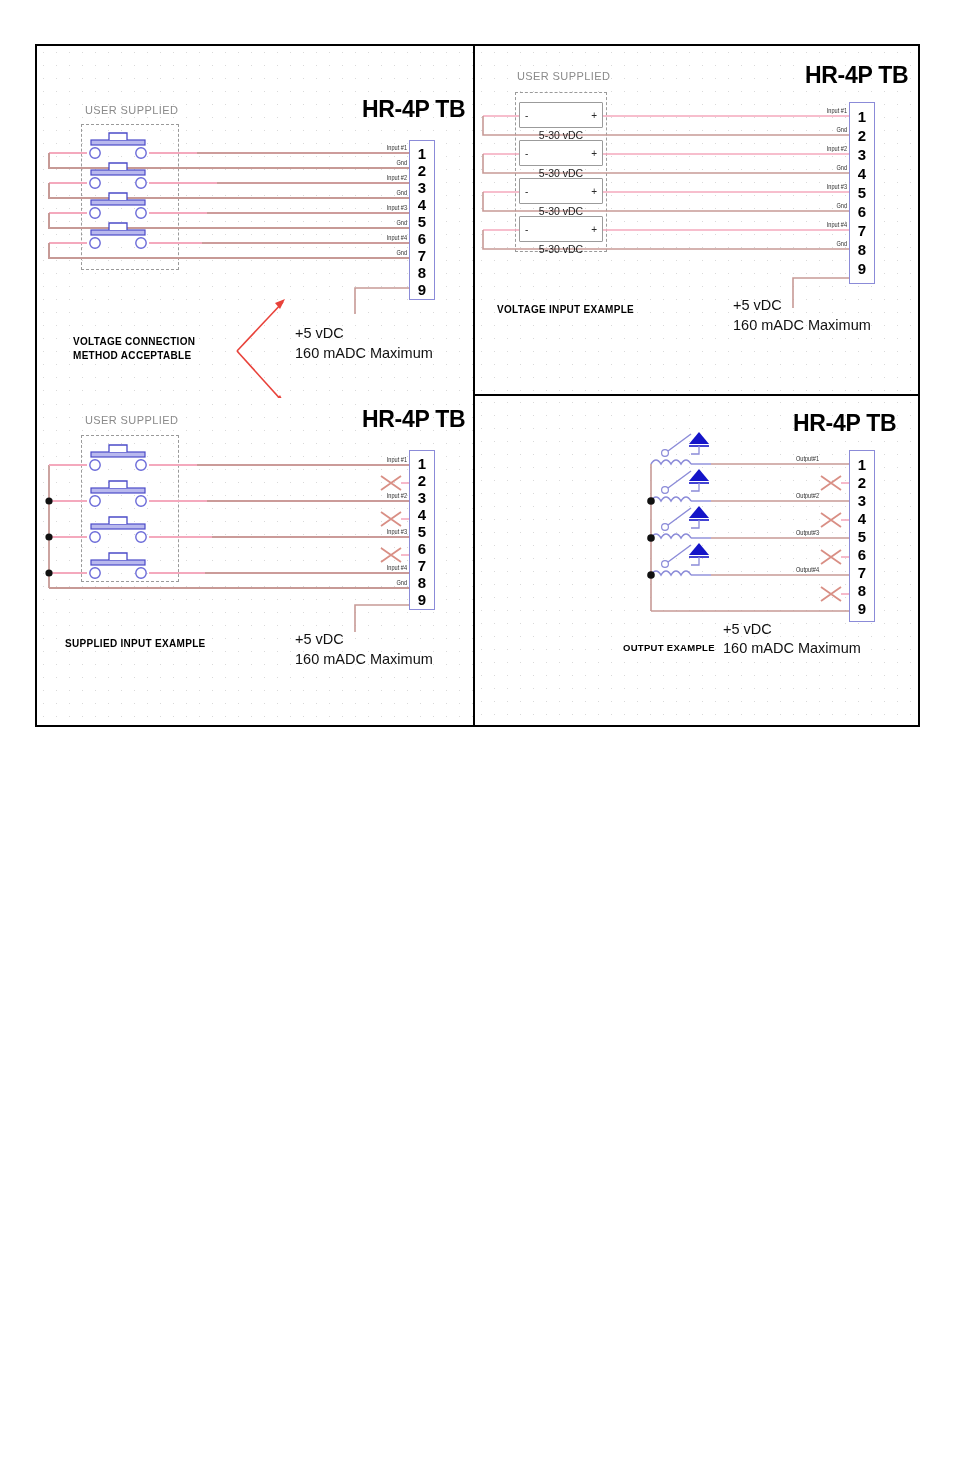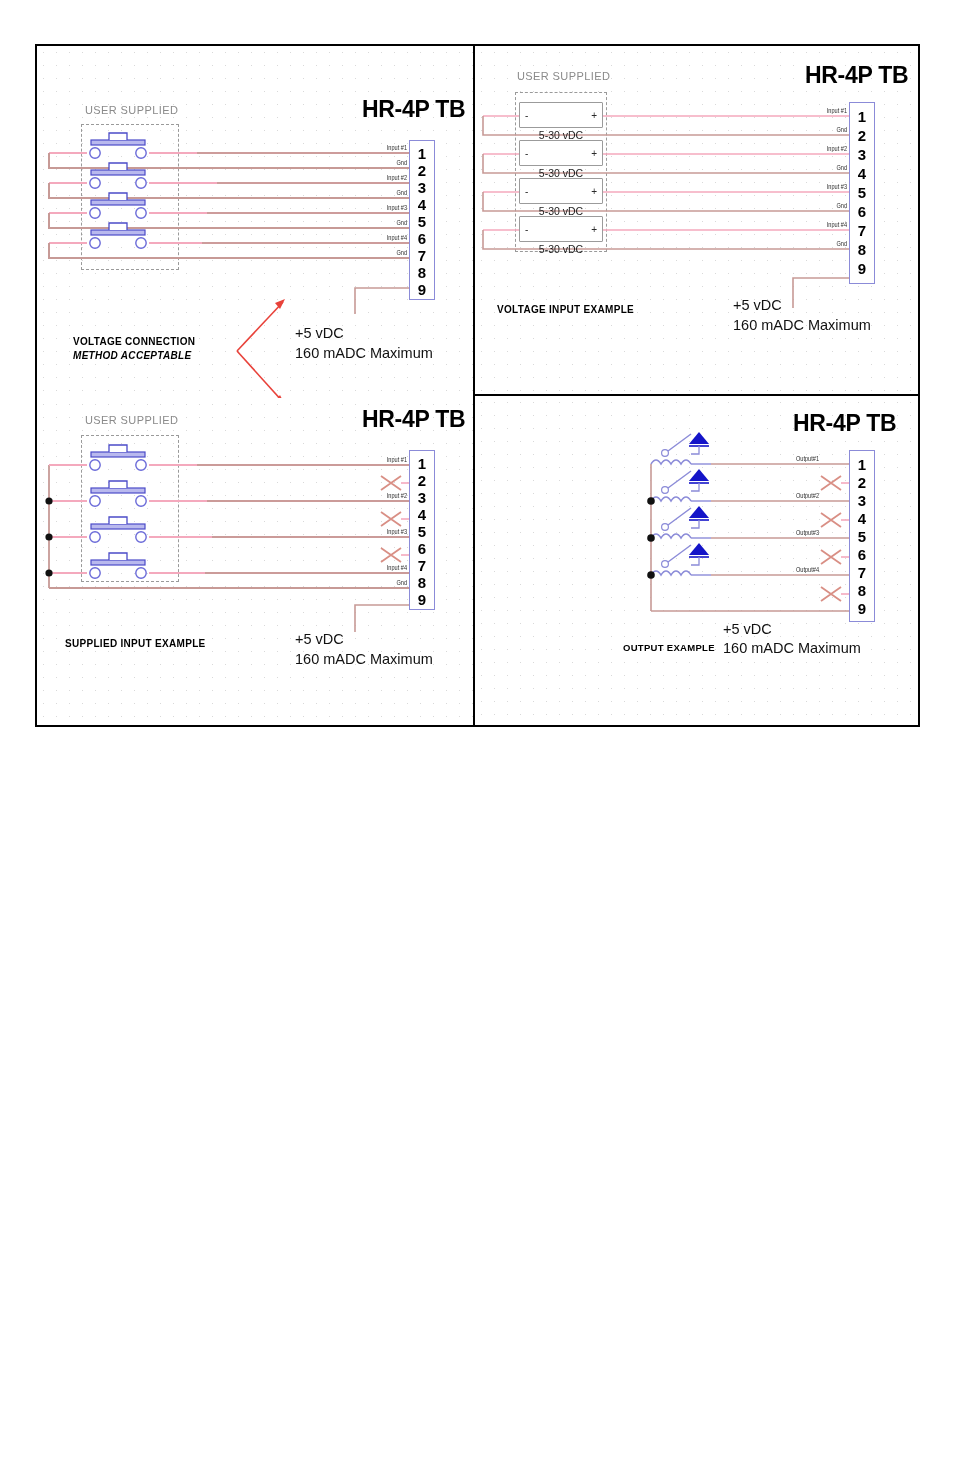--- a/index.html
+++ b/index.html
@@ -193,21 +193,21 @@
       <div class="pin" style="top:39px;">3</div>
       <div class="pin" style="top:56px;">4</div>
       <div class="pin" style="top:73px;">5</div>
       <div class="pin" style="top:90px;">6</div>
       <div class="pin" style="top:107px;">7</div>
       <div class="pin" style="top:124px;">8</div>
       <div class="pin" style="top:141px;">9</div>
     </div>
 
     <div class="caption" style="left:36px;top:290px;">VOLTAGE CONNECTION</div>
-    <div class="caption" style="left:36px;top:304px;font-style:italic;">METHOD ACCEPTABLE</div>
+    <div class="caption" style="left:36px;top:304px;">METHOD ACCEPTABLE</div>
 
     <div class="pwr" style="left:258px;top:278px;">+5 vDC</div>
     <div class="pwr" style="left:258px;top:298px;">160 mADC Maximum</div>
   </div>
 
   <div class="panel" id="panel-voltage">
     <div class="griddots"></div>
 
     <div class="user-supplied" style="left:42px;top:24px;">USER SUPPLIED</div>
     <div class="tb-title" style="left:330px;top:16px;">HR-4P TB</div>

